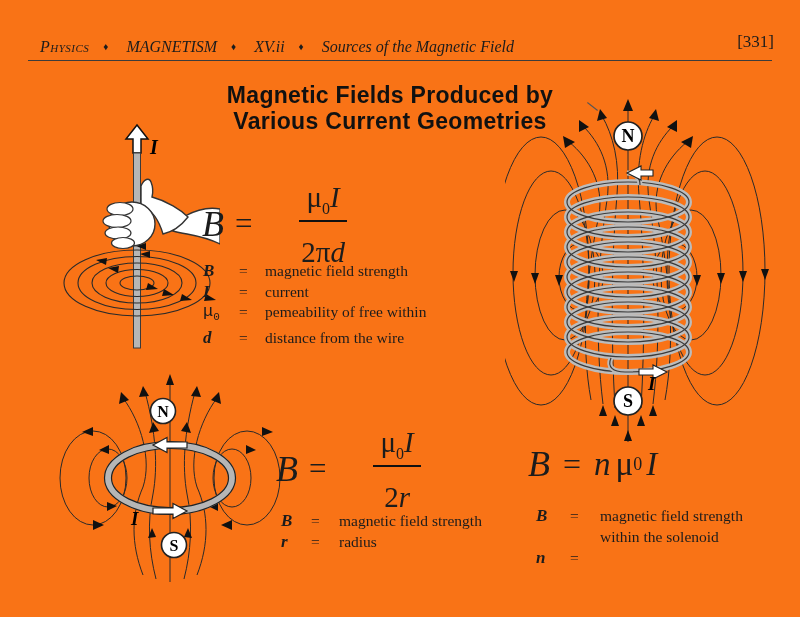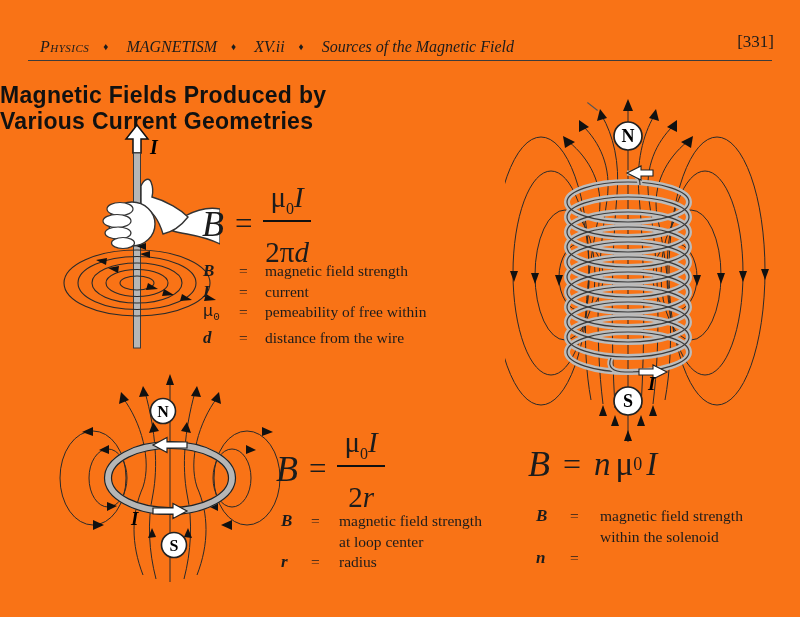--- a/index.html
+++ b/index.html
@@ -6,30 +6,30 @@
   .page{position:relative;width:800px;height:617px;background:#f97316;overflow:hidden;
         font-family:"Liberation Serif",serif;color:#1c1c1c;}
   
   .hdr{position:absolute;left:40px;top:38px;font-style:italic;font-size:16px;white-space:nowrap;}
   .hdr .it{margin-right:14px;}
   .hdr .sc{font-variant:small-caps;letter-spacing:.5px;}
   .hdr .sep{font-style:normal;font-size:10px;vertical-align:2px;margin-right:14px;}
   .pagenum{position:absolute;right:26px;top:32px;font-size:17px;}
   .hrule{position:absolute;left:28px;right:28px;top:60px;border-top:1.6px solid #3c3c3c;}
   
-  .title{position:absolute;left:0;width:780px;top:82px;
+  .title{position:absolute;left:0;width:780px;top:82px;text-align:center;
          font-family:"Liberation Sans",sans-serif;font-weight:bold;font-size:23px;line-height:26px;letter-spacing:.3px;color:#111;}
   .stray{position:absolute;left:586px;top:106px;width:13px;border-top:1.5px solid #555;transform:rotate(38deg);}
   
   .formula{position:absolute;display:flex;align-items:center;white-space:nowrap;}
   .flhs{font-style:italic;font-size:36px;}
   .feq{font-size:31px;margin:0 11px;}
   .frac{display:inline-flex;flex-direction:column;align-items:center;line-height:1;}
   .frac .num{border-bottom:2.2px solid #111;padding:2px 7px 3px 7px;}
-  .frac .num,.frac .den{font-size:29px;}
+  .frac .num,.frac .den{font-size:29px;margin-left:36px;}
   .frac .den{padding-top:16px;}
   .gvar{font-style:italic;}
   .mu{font-style:normal;}
   .msub{font-size:16px;}
   .fr3 .flhs{font-size:36px;}
   .fr3 .feq{font-size:32px;margin:0 13px;}
   .fr3 .t{font-size:33px;}
   .fr3 .n{margin-right:5px;}
   .fr3 .iv{margin-left:4px;}
   
@@ -183,21 +183,20 @@
     <span class="frac">
       <span class="num"><span class="mu">μ</span><sub class="msub">0</sub><span class="gvar">I</span></span>
       <span class="den"><span>2</span><span class="gvar">r</span></span>
     </span>
   </div>
 
   <div class="defs c2" style="left:281px;top:511px">
     <div class="d-sym">B</div>
     <div class="d-eq">=</div>
     <div class="d-txt">magnetic field strength</div>
-    <div class="d-cont">at loop center</div>
     <div class="d-sym">r</div>
     <div class="d-eq">=</div>
     <div class="d-txt">radius</div>
   </div>
 
   <svg class="illus" style="left:505px;top:90px" width="285" height="362" viewBox="0 0 285 362">
 
     <g fill="none" stroke="#2a2a2a" stroke-width="1">
       <ellipse cx="76" cy="187" rx="22" ry="34"></ellipse>
       <ellipse cx="60" cy="185" rx="30" ry="65"></ellipse>

